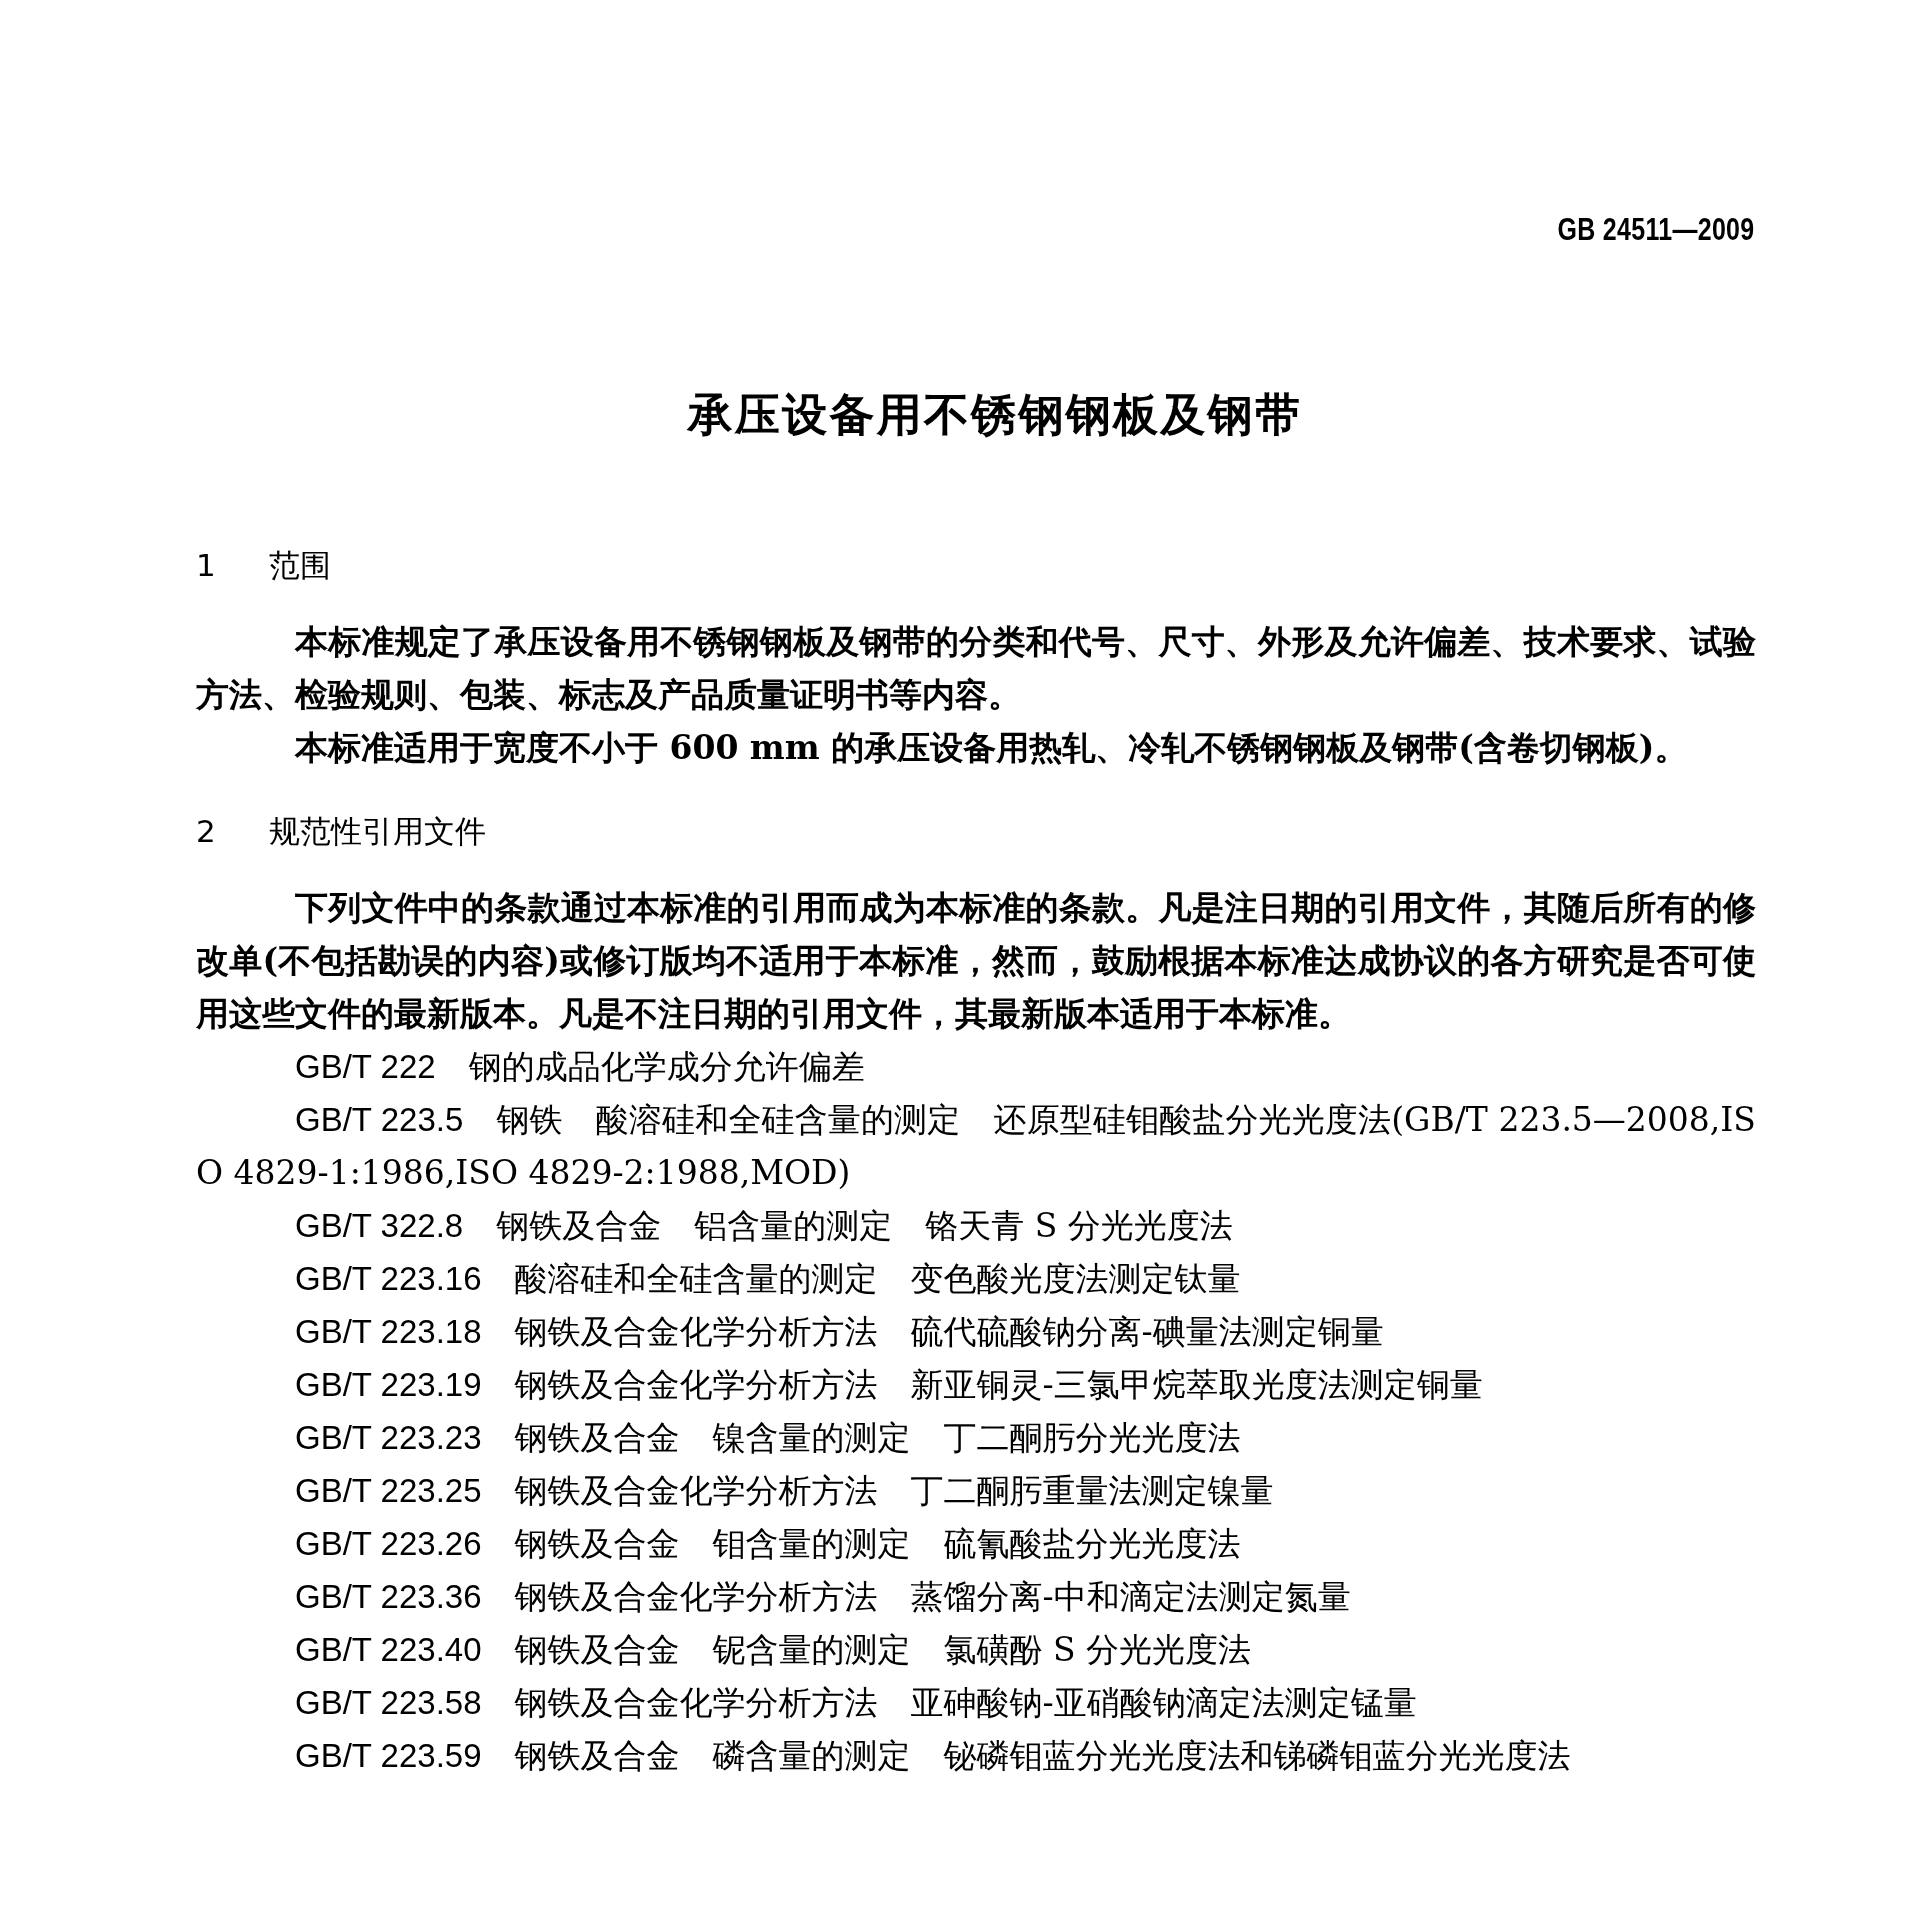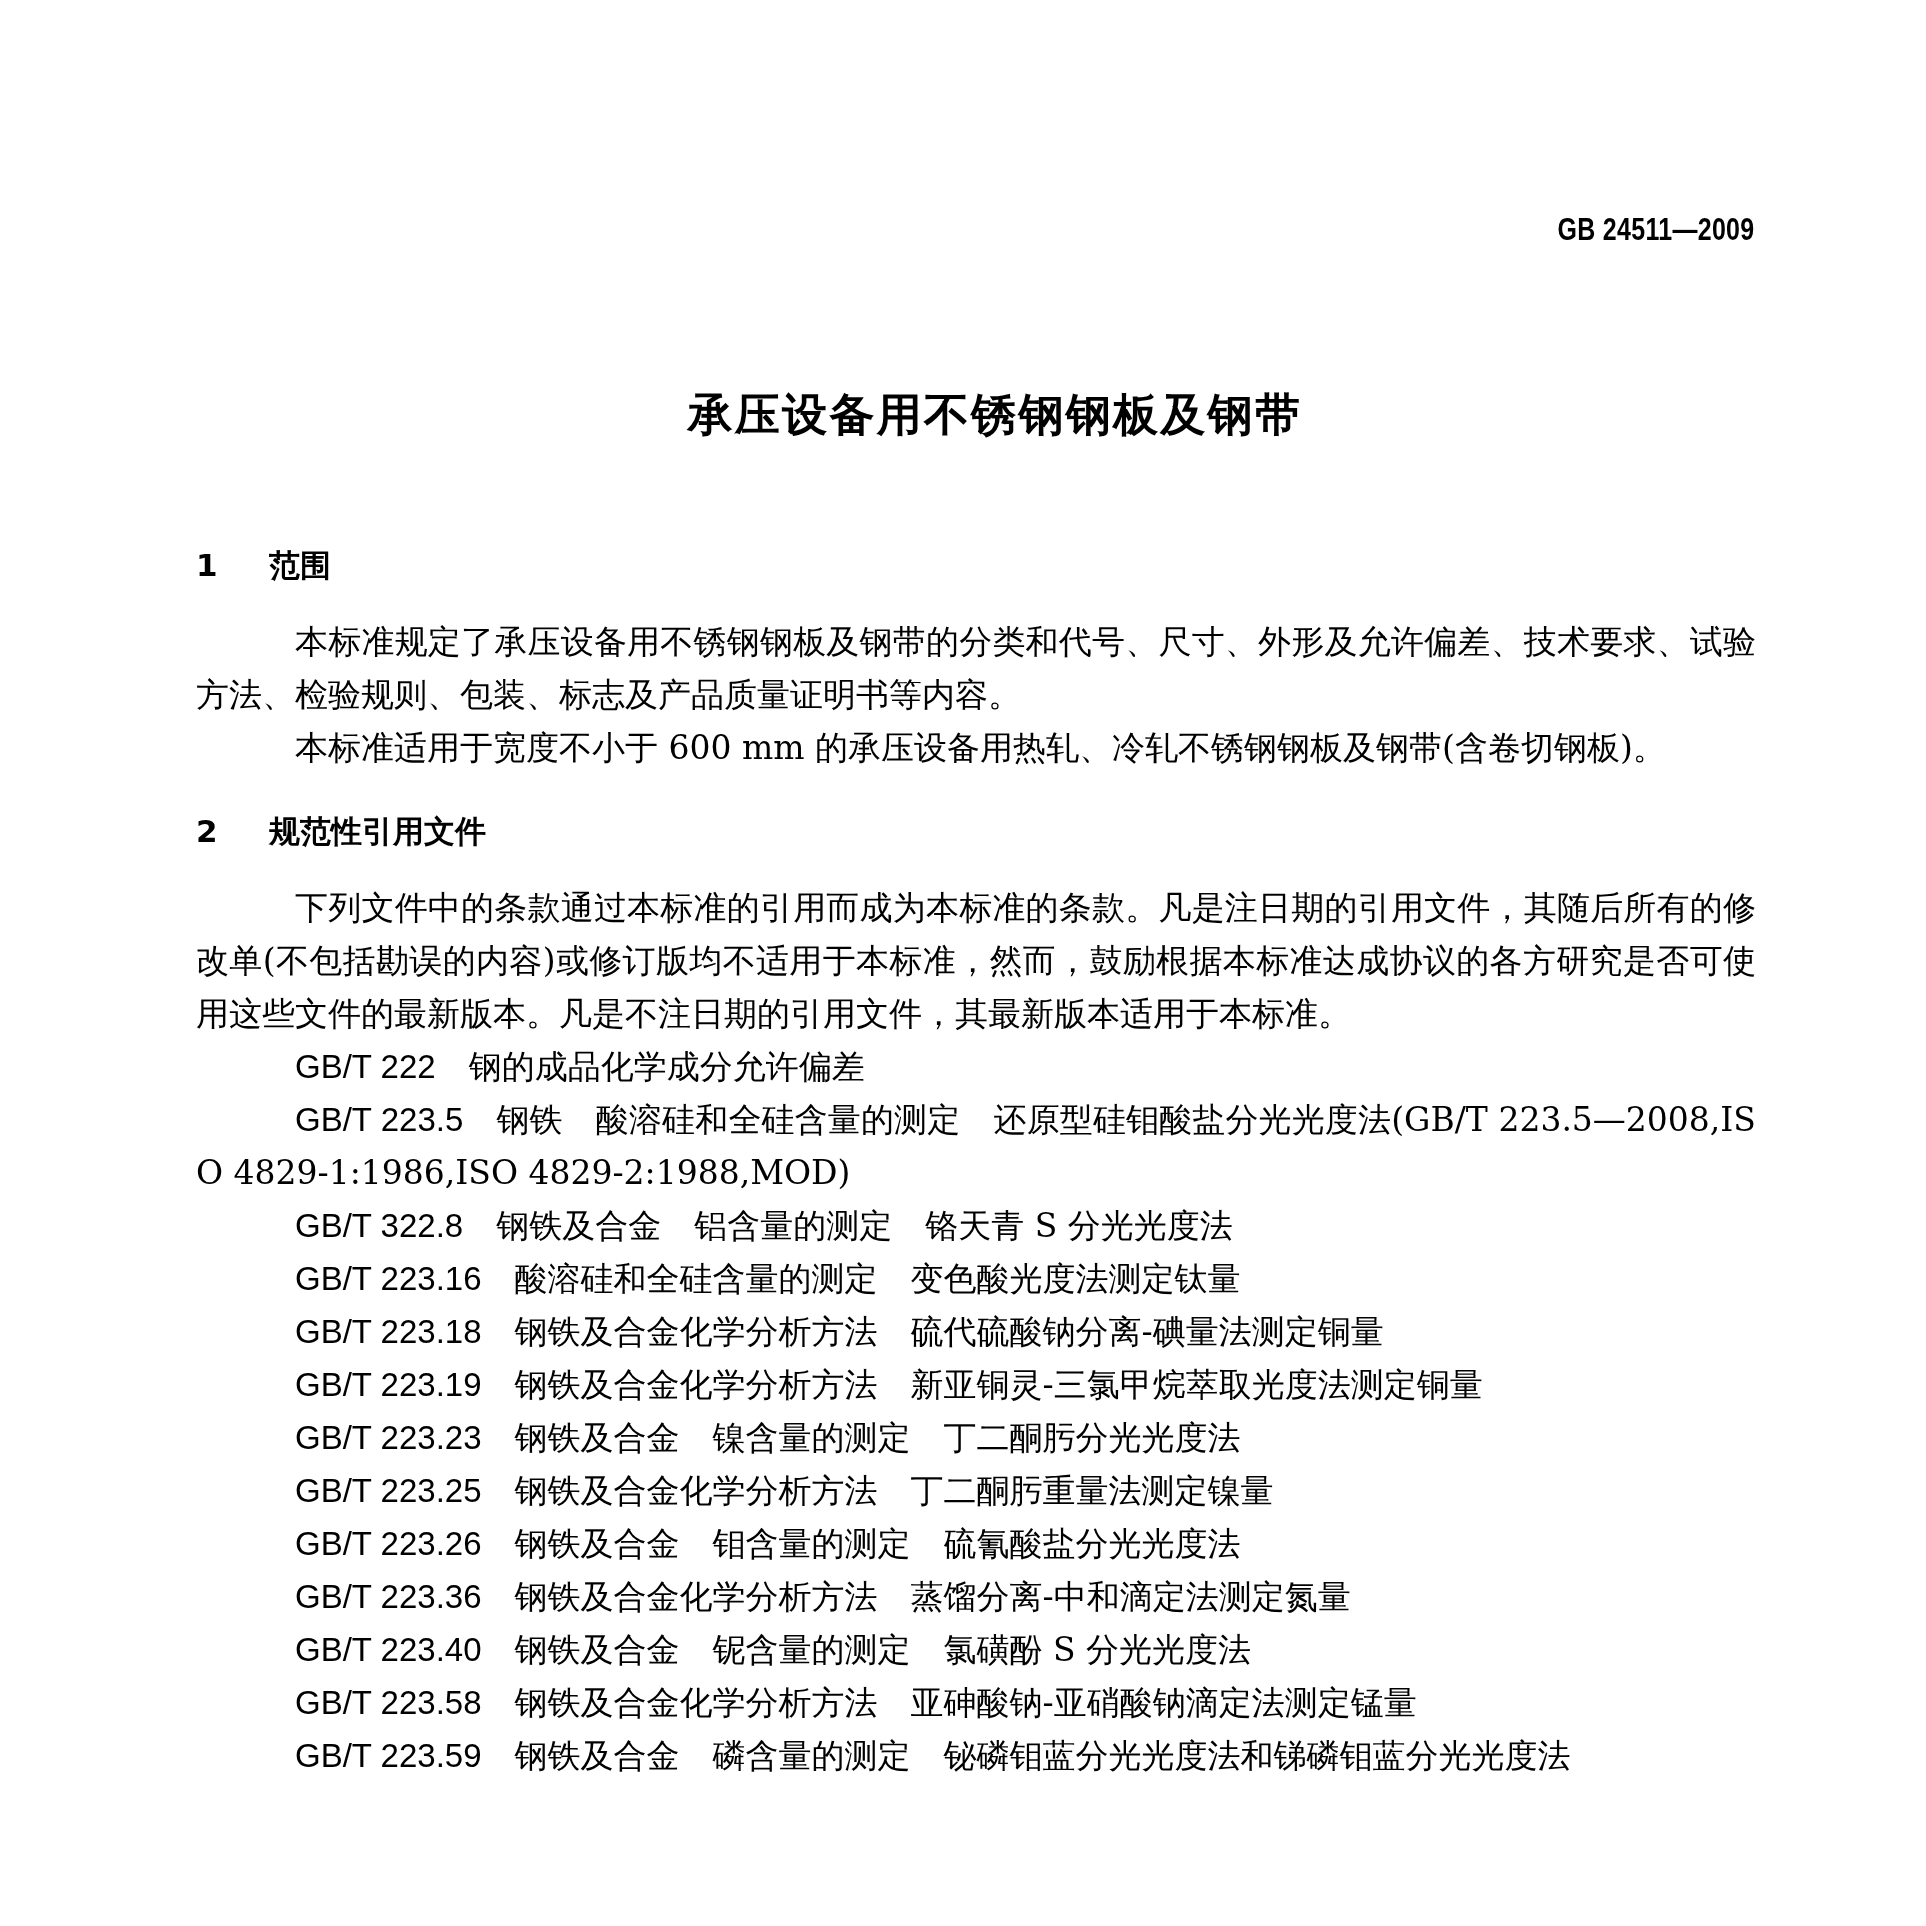--- a/index.html
+++ b/index.html
@@ -15,25 +15,25 @@
     position: absolute; top: 385px; left: 0; width: 1990px; text-align: center;
     font-family: "DejaVu Sans", sans-serif; font-weight: bold;
     font-size: 45px; letter-spacing: 2.3px;
   }
   .body {
     position: absolute; left: 196px; top: 539px; width: 1560px;
     font-family: "DejaVu Serif", "Liberation Serif", serif;
     font-size: 33px; line-height: 53px;
   }
   .h {
-    font-family: "DejaVu Sans", sans-serif; font-weight: bold; font-size: 31px;
+    font-family: "DejaVu Sans", sans-serif; font-weight: normal; font-size: 31px;
     margin: 0; height: 53px;
   }
   .h .num { display: inline-block; width: 73px; }
-  .p { text-indent: 99px; text-align: justify; margin: 0; }
+  .p { text-indent: 99px; text-align: justify; margin: 0; font-weight: bold; }
   .gap-after-h { margin-top: 23px; }
   .gap-section { margin-top: 31px; }
   .ref { text-indent: 99px; margin: 0; text-align: justify; word-break: break-all; }
   .ref .code { font-family: Liberation Sans, sans-serif; }
   .ref .sp { display: inline-block; width: 33px; }
 </style>
 </head>
 <body>
 
 <div class="page">

